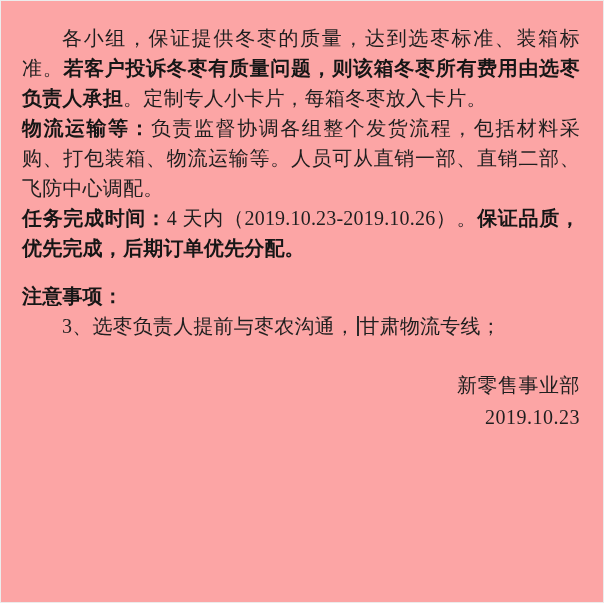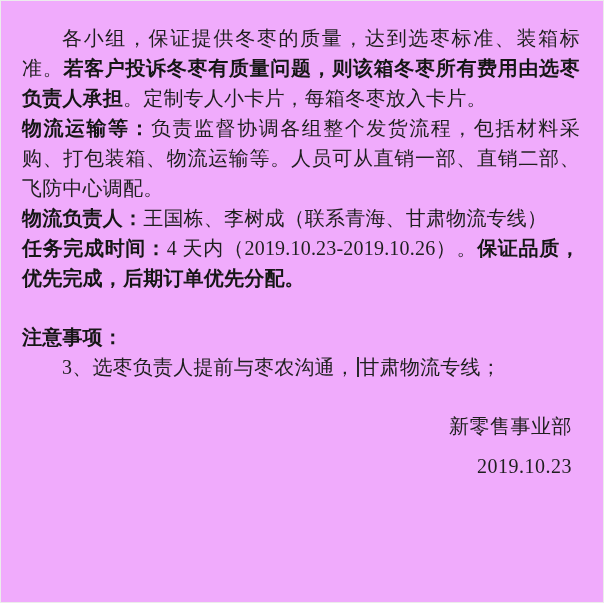--- a/index.html
+++ b/index.html
@@ -5,68 +5,67 @@
   html, body { margin: 0; padding: 0; }
   body {
     background: #ffffff;
     font-family: "Liberation Serif", "DejaVu Serif", serif;
   }
   .page {
     position: relative;
     width: 604px;
     height: 603px;
     box-sizing: border-box;
-    background: #f0abfc;
+    background: #fca5a5;
     box-shadow: inset 0 0 0 1px #ececec;
     padding: 23px 24px 0 22px;
     overflow: hidden;
     color: #1f1f1f;
   }
   .para {
     margin: 0;
     font-size: 20px;
     line-height: 30px;
     text-align: justify;
     text-justify: inter-character;
     letter-spacing: 0.2px;
   }
   .indent { text-indent: 2em; }
   .bold, .label { font-weight: bold; color: #161616; }
-  .notes-heading { margin-top: 29px; }
+  .notes-heading { margin-top: 18px; }
   .caret {
     display: inline-block;
     width: 1.5px;
     height: 20px;
     background: #2a2a2a;
     vertical-align: -3px;
     margin: 0 1px 0 2px;
   }
   .signature {
     margin-top: 28px;
     text-align: right;
   }
   .sig-line {
-    margin: 8px;
+    margin: 0;
     font-size: 20px;
     line-height: 32px;
     letter-spacing: 0.5px;
   }
 </style>
 </head>
 <body>
 
 <div class="page">
 
   <p class="para indent"><span>各小组，保证提供冬枣的质量，达到选枣标准、装箱标准。</span><span class="bold">若客户投诉冬枣有质量问题，则该箱冬枣所有费用由选枣负责人承担</span><span>。定制专人小卡片，每箱冬枣放入卡片。</span></p>
 
 
 
   <p class="para"><span class="label">物流运输等：</span><span>负责监督协调各组整个发货流程，包括材料采购、打包装箱、物流运输等。人员可从直销一部、直销二部、飞防中心调配。</span></p>
 
-  <p class="para"><span class="label">物流负责人：</span><span>王国栋、李树成（联系青海、甘肃物流专线）</span></p>
 
   <p class="para"><span class="label">任务完成时间：</span><span>4 天内（2019.10.23-2019.10.26）。</span><span class="bold">保证品质，优先完成，后期订单优先分配。</span></p>
 
   <p class="para bold notes-heading">注意事项：</p>
 
   <p class="para indent"><span>3、选枣负责人提前与枣农沟通，</span><span class="caret"></span><span>甘肃物流专线；</span></p>
 
 
   <div class="signature">
     <p class="sig-line">新零售事业部</p>

